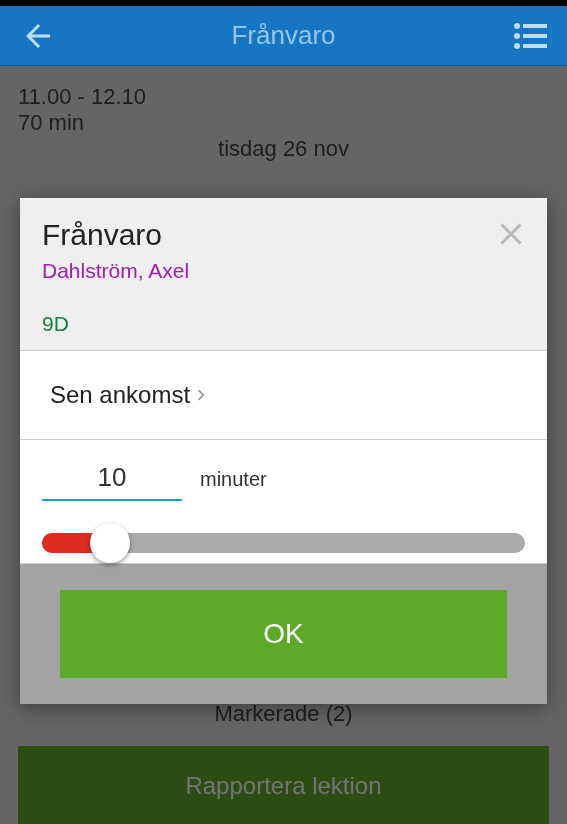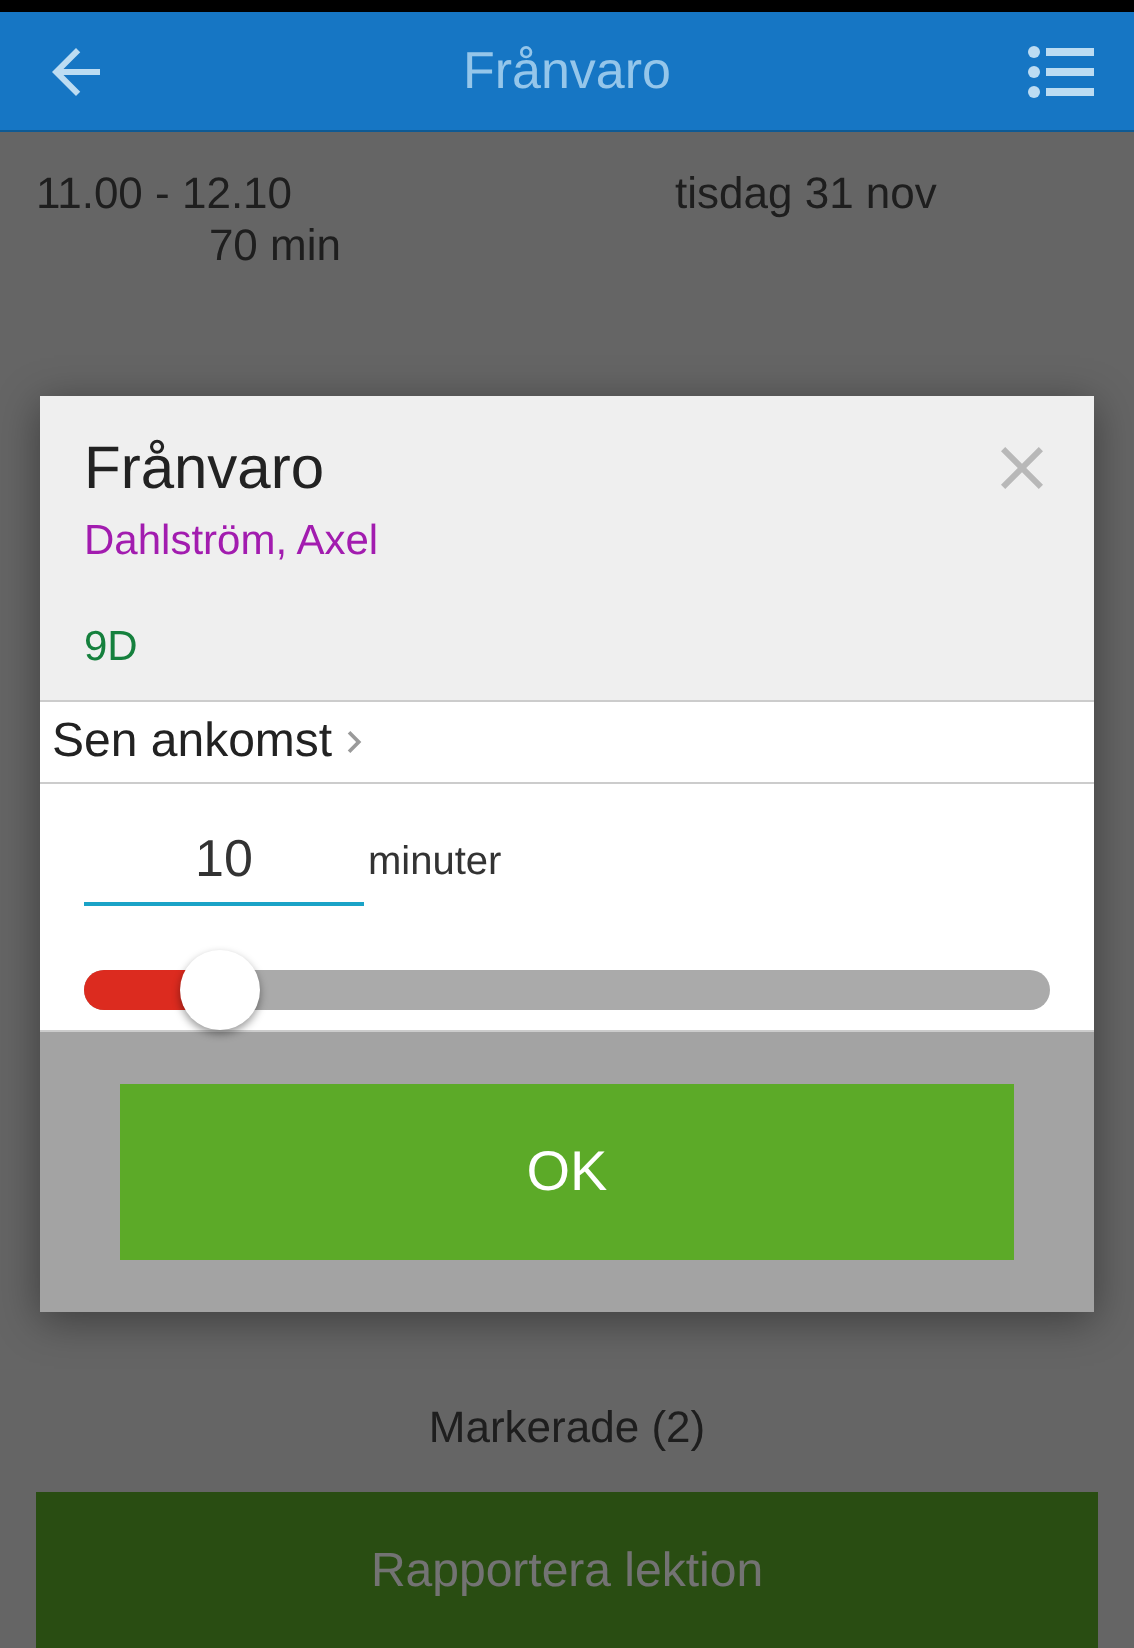--- a/index.html
+++ b/index.html
@@ -32,25 +32,26 @@
       background: #e1e1e1;
       height: calc(824px - 66px);
       position: relative;
     }
 
     .lesson-info {
       display: flex;
       padding: 18px 18px 10px;
       color: #444;
       font-size: 22px;
+      flex-direction: column;
     }
     .lesson-left { flex: 0 0 45%; }
     .lesson-right { flex: 1; text-align: center; }
     .lesson-time { display:block; }
-    .lesson-duration { display:block; text-align:center; }
+    .lesson-duration { display:block; }
 
     .marked-row {
       position: absolute;
       left: 18px; right: 18px;
       top: 635px;
       text-align: center;
       color: #444;
       font-size: 22px;
     }
     .report-btn {
@@ -106,33 +107,33 @@
     .close-x {
       position: absolute;
       top: 18px; right: 18px;
       width: 36px; height: 36px;
       cursor: pointer;
     }
 
     .row {
       border-top: 1px solid #ccc;
       background: #fff;
-      padding: 6px;
+      padding: 30px;
       display: flex;
       align-items: center;
       justify-content: flex-start;
     }
     .row-label { font-size: 24px; color: #222; }
     .chevron svg { display:block; }
 
     .minutes-row {
       border-top: 1px solid #ccc;
       padding: 18px 22px 4px;
     }
-    .minutes-line { display:flex; align-items:center; gap:2px; }
+    .minutes-line { display:flex; align-items:center; gap:18px; }
     .minutes-input {
       width: 140px;
       border: none;
       border-bottom: 2px solid #1aa3c7;
       font-size: 26px;
       color: #333;
       padding: 4px 6px 6px;
       text-align: center;
       outline: none;
       background: transparent;
@@ -208,21 +209,21 @@
 </div>
 
 <div class="page-bg">
 
   <div class="lesson-info">
     <div class="lesson-left">
       <span class="lesson-time">11.00 - 12.10</span>
       <span class="lesson-duration">70 min</span>
     </div>
     <div class="lesson-right">
-      <div>tisdag 31 nov</div>
+      <div>tisdag 26 nov</div>
     </div>
   </div>
 
   <div class="marked-row">Markerade (2)</div>
 
   <div class="report-btn">
     <span>Rapportera lektion</span>
   </div>
 
   <div class="overlay"></div>

